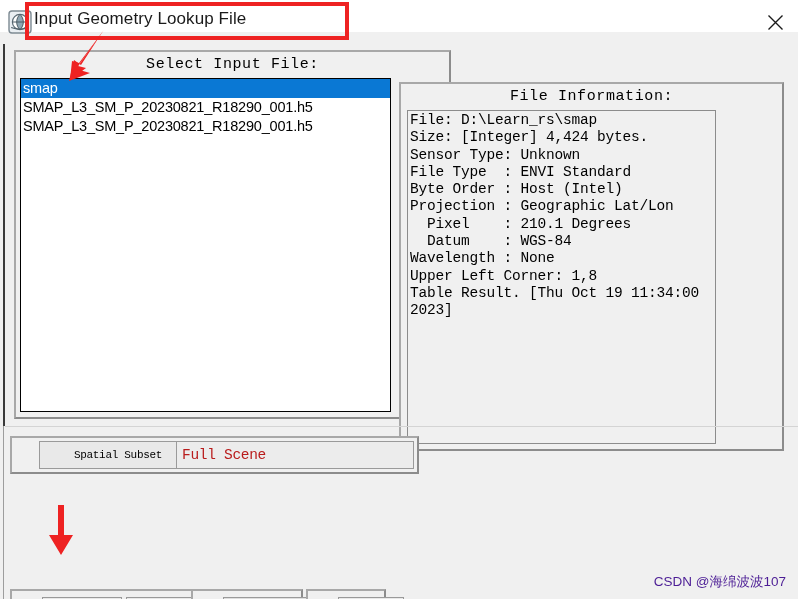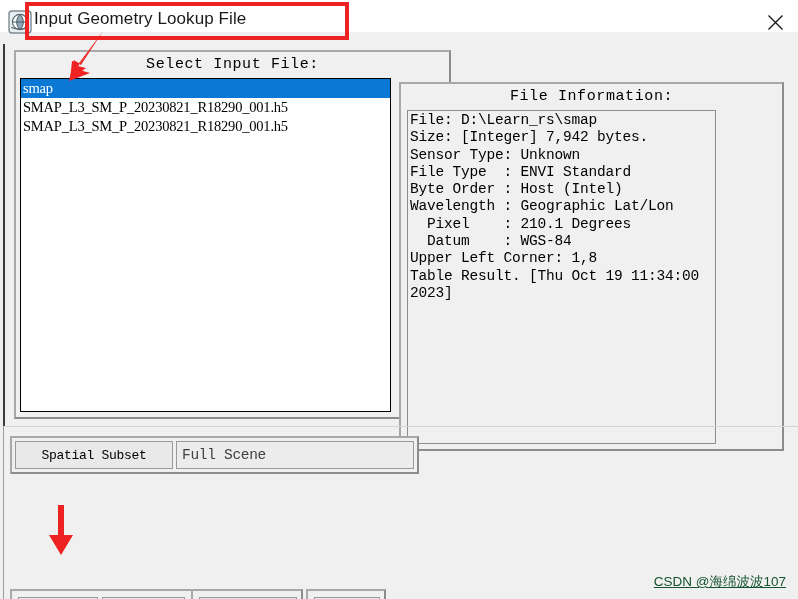--- a/index.html
+++ b/index.html
@@ -108,21 +108,21 @@
   .listbox {
     position: absolute;
     left: 4px; top: 26px;
     width: 371px; height: 334px;
     background: #ffffff;
     border: 1px solid #000000;
     box-sizing: border-box;
     overflow: hidden;
   }
   .list-item {
-    font-family: Liberation Serif, serif;
+    font-family: Liberation Sans, sans-serif;
     font-size: 14.5px;
     line-height: 17px;
     color: #000;
     padding: 1px 0 1px 2px;
     white-space: nowrap;
     letter-spacing: -0.2px;
   }
   .list-item.selected {
     background: #0a78d4;
     color: #ffffff;
@@ -167,31 +167,32 @@
     left: 10px; top: 392px;
     width: 409px; height: 38px;
     box-sizing: border-box;
     border: 2px solid #8c8c8c;
     border-top-color: #a8a8a8;
     border-left-color: #a8a8a8;
     background: #f0f0f0;
   }
   .envi-btn {
     font-family: "Liberation Mono", "DejaVu Sans Mono", monospace;
-    font-size: 13px;
+    font-size: 11px;
     color: #000;
     background: #e9e9e9;
     border: 1px solid #9a9a9a;
     box-sizing: border-box;
     display: flex;
     align-items: center;
     justify-content: center;
     letter-spacing: -0.3px;
     cursor: pointer;
     user-select: none;
+    margin-left: 24px;
   }
   .envi-btn.disabled {
     color: #a6a6a6;
     background: #dfdfdf;
     cursor: default;
   }
   #spatial-subset-btn {
     position: absolute;
     left: 3px; top: 3px;
     width: 158px; height: 28px;
@@ -201,21 +202,21 @@
     left: 164px; top: 3px;
     width: 238px; height: 28px;
     background: #ececec;
     border: 1px solid #9a9a9a;
     box-sizing: border-box;
     display: flex;
     align-items: center;
     padding-left: 5px;
     font-family: "Liberation Mono", "DejaVu Sans Mono", monospace;
     font-size: 14.5px;
-    color: #404040;
+    color: #b91c1c;
     letter-spacing: -0.3px;
     overflow: hidden;
     white-space: nowrap;
   }
 
   
   .btn-group {
     position: absolute;
     box-sizing: border-box;
     border: 2px solid #8c8c8c;
@@ -248,23 +249,22 @@
   #arrow-top { left: 60px; top: 28px; }
   #arrow-ok  { left: 44px; top: 505px; }
 
   
   .watermark {
     position: absolute;
     right: 12px;
     bottom: 8px;
     font-family: "Liberation Sans", sans-serif;
     font-size: 13.5px;
-    color: #14532d;
-    white-space: nowrap;
-    text-decoration: underline;
+    color: #4c1d95;
+    white-space: nowrap;
   }
 </style>
 </head>
 <body>
 
 <div id="app">
 
   <div class="titlebar">
     <span class="title-icon">
       <svg width="24" height="24" viewBox="0 0 24 24">
@@ -297,27 +297,28 @@
           <div class="list-item selected">smap</div>
           <div class="list-item">SMAP_L3_SM_P_20230821_R18290_001.h5</div>
           <div class="list-item">SMAP_L3_SM_P_20230821_R18290_001.h5</div>
         </div>
     </div>
 
     <div class="panel" id="panel-info">
       <div class="panel-title">File Information:</div>
       <div class="infobox" id="file-infobox">
           <div class="info-line">File: D:\Learn_rs\smap</div>
-          <div class="info-line">Size: [Integer] 7,942 bytes.</div>
+          <div class="info-line">Size: [Integer] 4,424 bytes.</div>
           <div class="info-line">Sensor Type: Unknown</div>
           <div class="info-line">File Type  : ENVI Standard</div>
           <div class="info-line">Byte Order : Host (Intel)</div>
-          <div class="info-line">Wavelength : Geographic Lat/Lon</div>
+          <div class="info-line">Projection : Geographic Lat/Lon</div>
           <div class="info-line">  Pixel    : 210.1 Degrees</div>
           <div class="info-line">  Datum    : WGS-84</div>
+          <div class="info-line">Wavelength : None</div>
           <div class="info-line">Upper Left Corner: 1,8</div>
           <div class="info-line">Table Result. [Thu Oct 19 11:34:00</div>
           <div class="info-line">2023]</div>
         </div>
     </div>
 
     <div class="sep"></div>
 
     <div id="subset-group">
       <div class="envi-btn" id="spatial-subset-btn">Spatial Subset</div>

